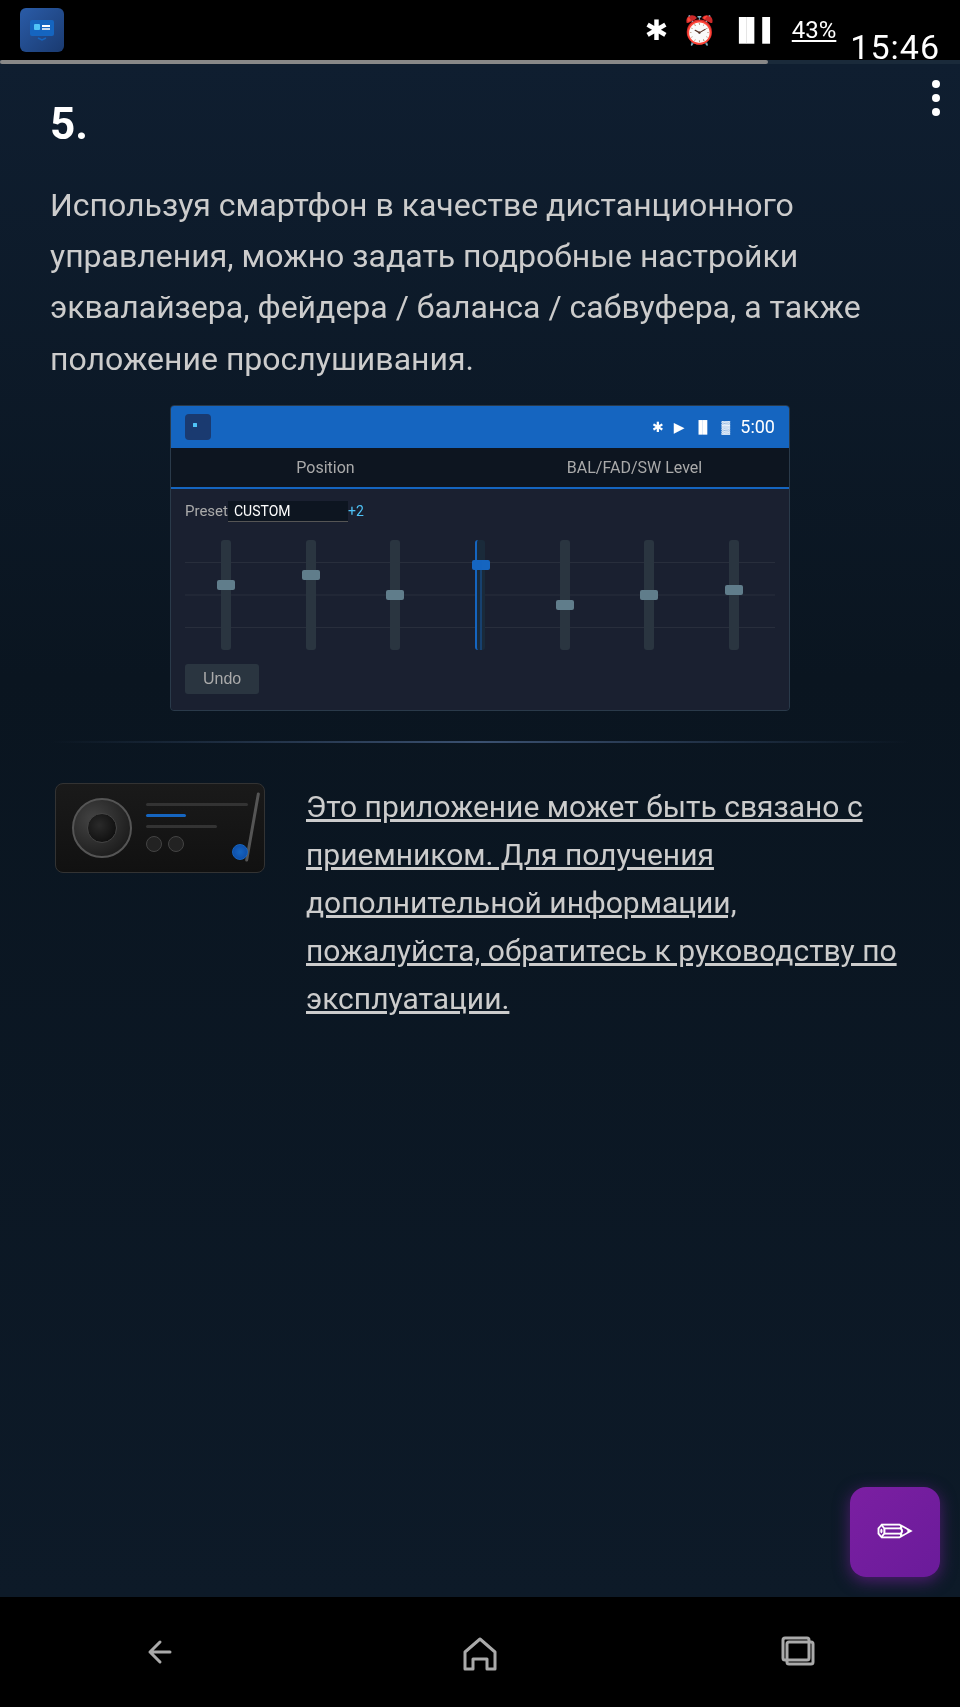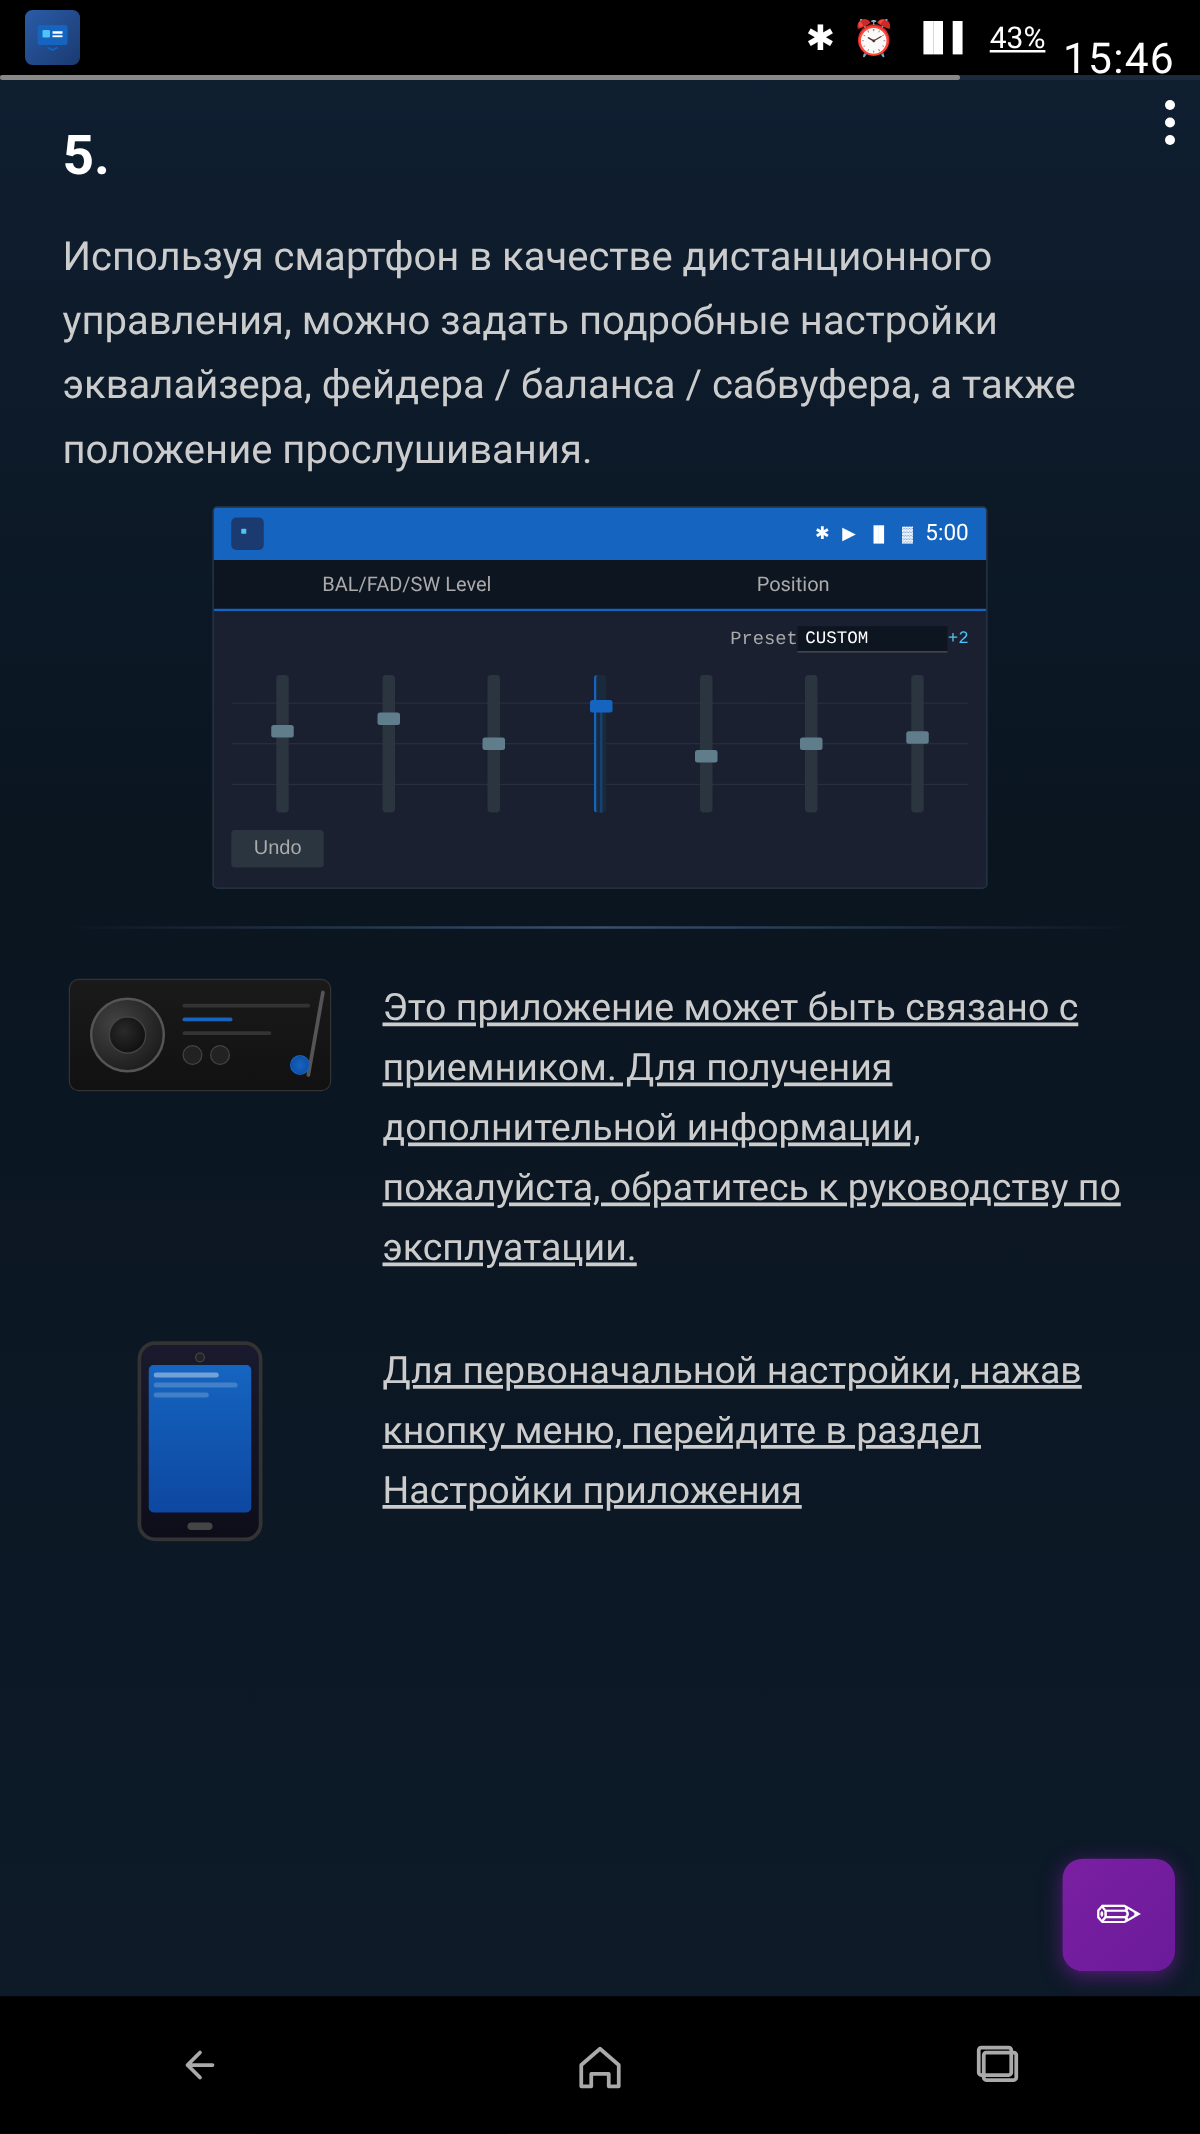--- a/index.html
+++ b/index.html
@@ -216,23 +216,22 @@
     }
 
     .eq-body {
       background: #1a2030;
       padding: 12px 14px 16px 14px;
     }
 
     .eq-preset-row {
       display: flex;
       align-items: center;
-      justify-content: flex-end;
+      justify-content: flex-start;
       margin-bottom: 8px;
-      font-family: Liberation Mono, monospace;
     }
 
     .eq-preset-label {
       font-size: 15px;
       color: #aaa;
     }
 
     .eq-preset-value {
       width: 120px;
       background: #0d1520;
@@ -483,22 +482,22 @@
       <div class="eq-header-icons">
         <span style="font-size:14px;">✱</span>
         <span style="font-size:14px;">▶</span>
         <span style="font-size:12px;">▐▌</span>
         <span style="font-size:12px;">▓</span>
         <span class="eq-time">5:00</span>
       </div>
     </div>
 
     <div class="eq-tabs">
+      <div class="eq-tab">Position</div>
       <div class="eq-tab">BAL/FAD/SW Level</div>
-      <div class="eq-tab">Position</div>
     </div>
 
     <div class="eq-body">
       
       <div class="eq-preset-row">
         <span class="eq-preset-label">Preset</span>
         <div class="eq-preset-value" style="display:inline-block; min-width:80px; font-size:14px; color:#fff; padding:2px 6px; border-bottom:1px solid #555; background:#0d1520;">CUSTOM</div>
         <span class="eq-db-label">+2</span>
       </div>
 
@@ -580,39 +579,20 @@
           </div>
         </div>
         <div class="radio-antenna"></div>
 
         <div style="position:absolute;right:16px;bottom:12px;width:16px;height:16px;border-radius:50%;background:radial-gradient(circle,#1565c0,#0d47a1);border:1px solid #1565c0;"></div>
       </div>
     </div>
     <p class="info-text">Это приложение может быть связано с приемником. Для получения дополнительной информации, пожалуйста, обратитесь к руководству по эксплуатации.</p>
   </div>
 
-  <div class="info-section">
-    <div class="info-image">
-
-      <div class="smartphone">
-        <div class="smartphone-screen">
-
-          <div style="padding:6px 4px;">
-            <div style="width:70%;height:4px;background:rgba(255,255,255,0.4);border-radius:2px;margin-bottom:4px;"></div>
-            <div style="width:90%;height:4px;background:rgba(255,255,255,0.2);border-radius:2px;margin-bottom:4px;"></div>
-            <div style="width:60%;height:4px;background:rgba(255,255,255,0.2);border-radius:2px;"></div>
-          </div>
-        </div>
-        <div class="smartphone-btn"></div>
-
-        <div style="position:absolute;top:6px;left:50%;transform:translateX(-50%);width:8px;height:8px;border-radius:50%;background:#222;border:1px solid #444;"></div>
-      </div>
-    </div>
-    <p class="info-text">Для первоначальной настройки, нажав кнопку меню, перейдите в раздел Настройки приложения</p>
-  </div>
 
 </div>
 
 <div class="fab-button">
   <span class="fab-icon">✏</span>
 </div>
 
 <div class="nav-bar">
   <div class="nav-btn">
 

